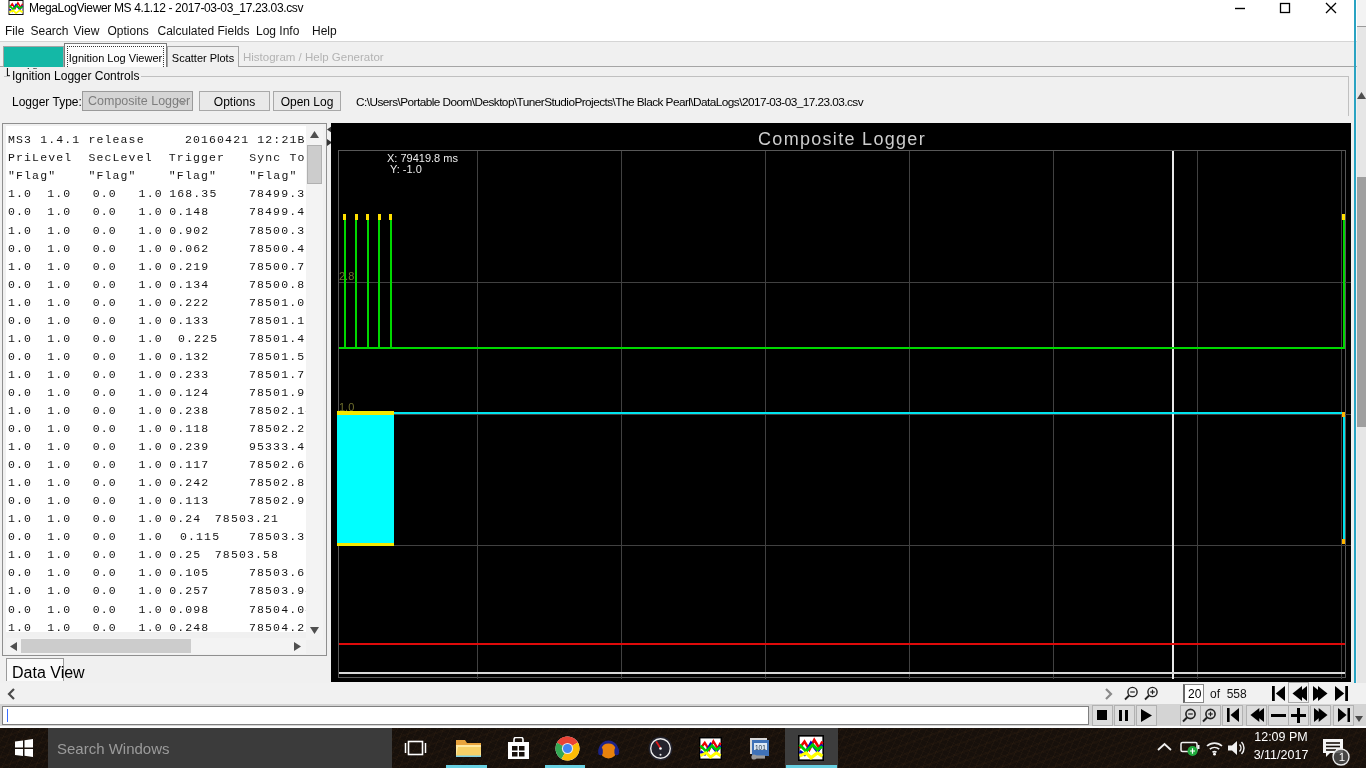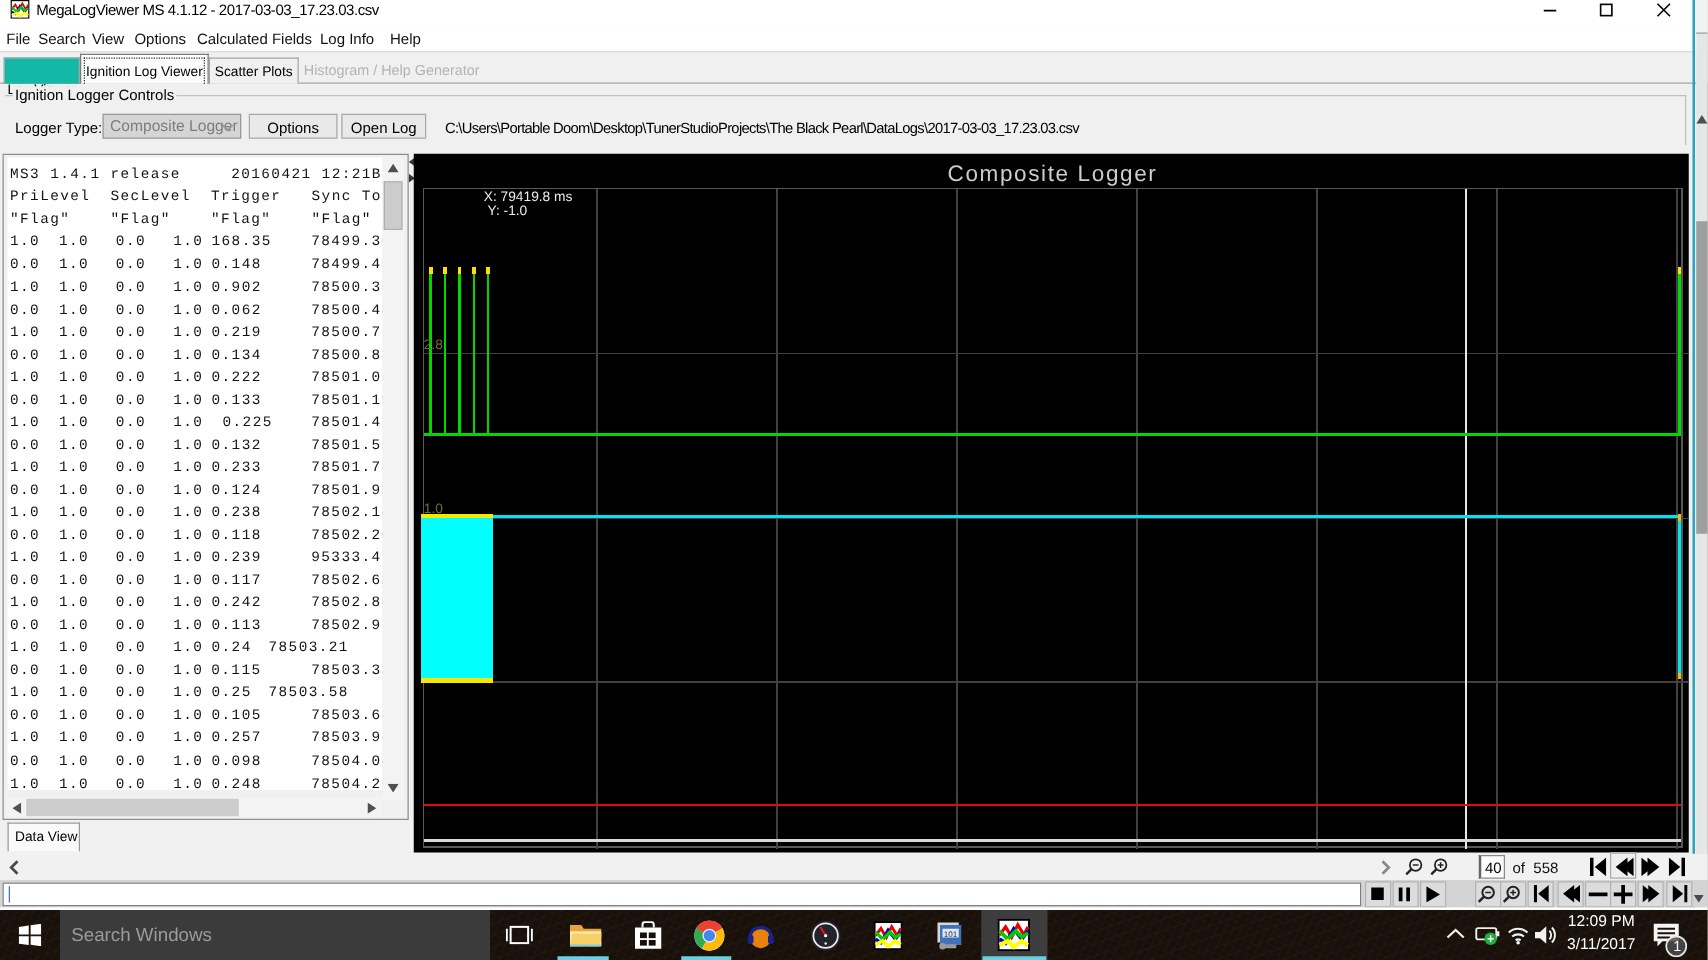--- a/index.html
+++ b/index.html
@@ -97,21 +97,21 @@
 <div class="drow" style="top:223.8px"><i style="left:2.0px">0.0</i><i style="left:41.2px">1.0</i><i style="left:86.7px">0.0</i><i style="left:132.6px">1.0</i><i style="left:163.2px">0.132</i><i style="left:243.0px">78501.55</i></div>
 <div class="drow" style="top:241.8px"><i style="left:2.0px">1.0</i><i style="left:41.2px">1.0</i><i style="left:86.7px">0.0</i><i style="left:132.6px">1.0</i><i style="left:163.2px">0.233</i><i style="left:243.0px">78501.78</i></div>
 <div class="drow" style="top:259.9px"><i style="left:2.0px">0.0</i><i style="left:41.2px">1.0</i><i style="left:86.7px">0.0</i><i style="left:132.6px">1.0</i><i style="left:163.2px">0.124</i><i style="left:243.0px">78501.91</i></div>
 <div class="drow" style="top:277.9px"><i style="left:2.0px">1.0</i><i style="left:41.2px">1.0</i><i style="left:86.7px">0.0</i><i style="left:132.6px">1.0</i><i style="left:163.2px">0.238</i><i style="left:243.0px">78502.14</i></div>
 <div class="drow" style="top:296.0px"><i style="left:2.0px">0.0</i><i style="left:41.2px">1.0</i><i style="left:86.7px">0.0</i><i style="left:132.6px">1.0</i><i style="left:163.2px">0.118</i><i style="left:243.0px">78502.26</i></div>
 <div class="drow" style="top:314.1px"><i style="left:2.0px">1.0</i><i style="left:41.2px">1.0</i><i style="left:86.7px">0.0</i><i style="left:132.6px">1.0</i><i style="left:163.2px">0.239</i><i style="left:243.0px">95333.4</i></div>
 <div class="drow" style="top:332.1px"><i style="left:2.0px">0.0</i><i style="left:41.2px">1.0</i><i style="left:86.7px">0.0</i><i style="left:132.6px">1.0</i><i style="left:163.2px">0.117</i><i style="left:243.0px">78502.62</i></div>
 <div class="drow" style="top:350.1px"><i style="left:2.0px">1.0</i><i style="left:41.2px">1.0</i><i style="left:86.7px">0.0</i><i style="left:132.6px">1.0</i><i style="left:163.2px">0.242</i><i style="left:243.0px">78502.86</i></div>
 <div class="drow" style="top:368.2px"><i style="left:2.0px">0.0</i><i style="left:41.2px">1.0</i><i style="left:86.7px">0.0</i><i style="left:132.6px">1.0</i><i style="left:163.2px">0.113</i><i style="left:243.0px">78502.97</i></div>
 <div class="drow" style="top:386.2px"><i style="left:2.0px">1.0</i><i style="left:41.2px">1.0</i><i style="left:86.7px">0.0</i><i style="left:132.6px">1.0</i><i style="left:163.2px">0.24</i><i style="left:208.8px">78503.21</i></div>
-<div class="drow" style="top:404.3px"><i style="left:2.0px">0.0</i><i style="left:41.2px">1.0</i><i style="left:86.7px">0.0</i><i style="left:132.6px">1.0</i><i style="left:163px">0.115</i><i style="left:243.0px">78503.33</i></div>
+<div class="drow" style="top:404.3px"><i style="left:2.0px">0.0</i><i style="left:41.2px">1.0</i><i style="left:86.7px">0.0</i><i style="left:132.6px">1.0</i><i style="left:174px">0.115</i><i style="left:243.0px">78503.33</i></div>
 <div class="drow" style="top:422.4px"><i style="left:2.0px">1.0</i><i style="left:41.2px">1.0</i><i style="left:86.7px">0.0</i><i style="left:132.6px">1.0</i><i style="left:163.2px">0.25</i><i style="left:208.8px">78503.58</i></div>
 <div class="drow" style="top:440.4px"><i style="left:2.0px">0.0</i><i style="left:41.2px">1.0</i><i style="left:86.7px">0.0</i><i style="left:132.6px">1.0</i><i style="left:163.2px">0.105</i><i style="left:243.0px">78503.68</i></div>
 <div class="drow" style="top:458.4px"><i style="left:2.0px">1.0</i><i style="left:41.2px">1.0</i><i style="left:86.7px">0.0</i><i style="left:132.6px">1.0</i><i style="left:163.2px">0.257</i><i style="left:243.0px">78503.94</i></div>
 <div class="drow" style="top:476.5px"><i style="left:2.0px">0.0</i><i style="left:41.2px">1.0</i><i style="left:86.7px">0.0</i><i style="left:132.6px">1.0</i><i style="left:163.2px">0.098</i><i style="left:243.0px">78504.04</i></div>
 <div class="drow" style="top:494.6px"><i style="left:2.0px">1.0</i><i style="left:41.2px">1.0</i><i style="left:86.7px">0.0</i><i style="left:132.6px">1.0</i><i style="left:163.2px">0.248</i><i style="left:243.0px">78504.25</i></div>
 </div>
 <div class="abs" style="left:306px;top:126px;width:17px;height:514px;background:#f3f3f3">
 <svg class="abs" style="left:4px;top:5px" width="9" height="7">
       <path d="M4.5 0 L9 7 L0 7 Z" fill="#4f4f4f"></path>
     </svg>
@@ -122,21 +122,21 @@
 </div>
 <div class="abs" style="left:6px;top:638px;width:300px;height:16px;background:#f3f3f3">
 <svg class="abs" style="left:4px;top:4px" width="7" height="9">
       <path d="M0 4.5 L7 0 L7 9 Z" fill="#4f4f4f"></path>
     </svg>
 <div class="abs" style="left:15px;top:1px;width:170px;height:14px;background:#cccccc"></div>
 <svg class="abs" style="left:288px;top:4px" width="7" height="9">
       <path d="M7 4.5 L0 0 L0 9 Z" fill="#4f4f4f"></path>
     </svg>
 </div>
-<div class="abs" style="left:6px;top:658px;width:58px;height:23px;background:#fafafa;border:1px solid #9a9a9a;border-bottom:none;font-size:11px;white-space:nowrap;padding:5px 0 0 5px">Data View</div>
+<div class="abs" style="left:6px;top:658px;width:58px;height:23px;background:#fafafa;border:1px solid #9a9a9a;border-bottom:none;font-size:16px;white-space:nowrap;padding:5px 0 0 5px">Data View</div>
 <svg class="abs" style="left:327px;top:126px" width="5" height="20">
     <path d="M5 0 L0 3.5 L5 7 Z" fill="#333"></path>
     <path d="M0 13 L5 16.5 L0 20 Z" fill="#333"></path>
   </svg>
 <div id="chart">
 <div id="ctitle">Composite Logger</div>
 <svg width="1020" height="559" style="position:absolute;left:0;top:0">
       <rect x="7.5" y="27.5" width="1007" height="527" fill="none" stroke="#585858" stroke-width="1" shape-rendering="crispEdges"></rect>
       <line x1="146.5" y1="28" x2="146.5" y2="556" stroke="#414141" stroke-width="1" shape-rendering="crispEdges"></line>
       <line x1="290.5" y1="28" x2="290.5" y2="556" stroke="#414141" stroke-width="1" shape-rendering="crispEdges"></line>
@@ -198,21 +198,21 @@
     <circle cx="8.5" cy="6" r="4.6" fill="none" stroke="#222" stroke-width="1.4"></circle>
     <line x1="5" y1="9.5" x2="1" y2="13.5" stroke="#222" stroke-width="1.8"></line>
     <line x1="6.2" y1="6" x2="10.8" y2="6" stroke="#222" stroke-width="1.2"></line>
   </svg>
 <svg class="abs" style="left:1144px;top:686px" width="15" height="15" viewBox="0 0 15 15">
     <circle cx="8.5" cy="6" r="4.6" fill="none" stroke="#222" stroke-width="1.4"></circle>
     <line x1="5" y1="9.5" x2="1" y2="13.5" stroke="#222" stroke-width="1.8"></line>
     <line x1="6.2" y1="6" x2="10.8" y2="6" stroke="#222" stroke-width="1.2"></line>
     <line x1="8.5" y1="3.7" x2="8.5" y2="8.3" stroke="#222" stroke-width="1.2"></line>
   </svg>
-<div class="abs" style="left:1183px;top:684px;width:21px;height:19px;background:#fff;border:1px solid #8a8a8a;border-left:2px solid #666;font-size:12px;padding:2px 0 0 3px">40</div>
+<div class="abs" style="left:1183px;top:684px;width:21px;height:19px;background:#fff;border:1px solid #8a8a8a;border-left:2px solid #666;font-size:12px;padding:2px 0 0 3px">20</div>
 <div class="abs" style="left:1210px;top:687px;font-size:12px;color:#111">of&nbsp;&nbsp;558</div>
 <svg class="abs" style="left:1271.5px;top:686px" width="13.0" height="15" viewBox="0 0 13 15">
     <rect x="0" y="0" width="2.8" height="15" fill="#000"></rect>
     <path d="M13 0 L3.8 7.5 L13 15 Z" fill="#000"></path>
   </svg>
 <div class="abs" style="left:1288px;top:682px;width:21px;height:21px;background:#efefef;border:1px solid #aaaaaa"></div>
 <svg class="abs" style="left:1292px;top:686px" width="15.0" height="15" viewBox="0 0 15 15">
     <path d="M10 0 L0.5 7.5 L10 15 Z" fill="#000"></path>
     <path d="M15 0 L5.5 7.5 L15 15 Z" fill="#000"></path>
   </svg>

